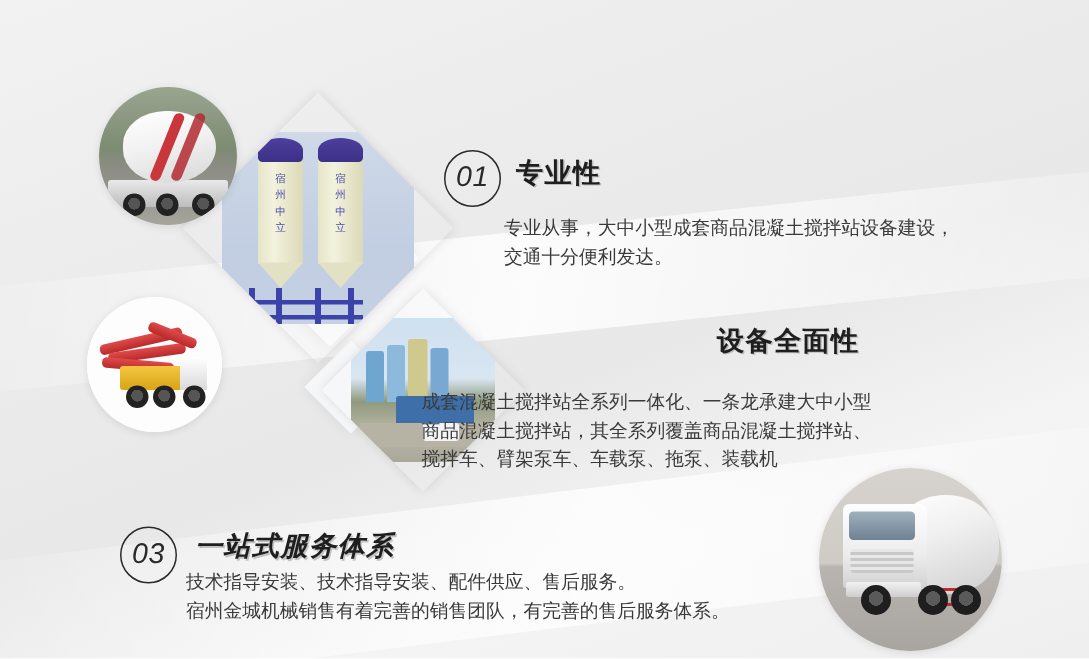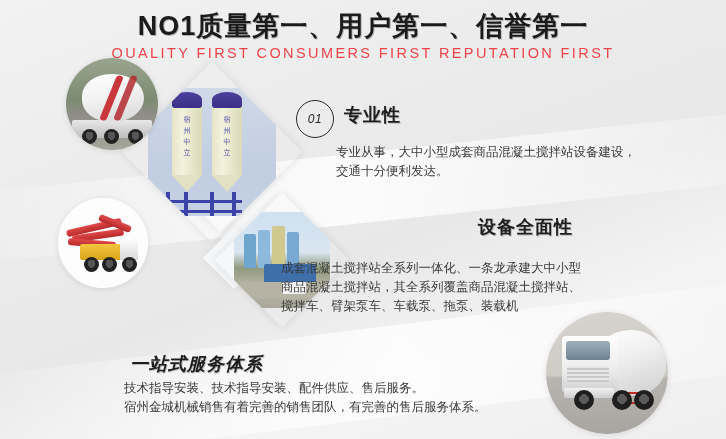--- a/index.html
+++ b/index.html
@@ -168,21 +168,21 @@
   .t-red { position:absolute; right:20px; bottom:30px; width:26px; height:12px;
           border:2px solid #c02a2a; border-radius:2px; }
 
   
   .num-circle {
     position: absolute;
     width: 38px; height: 38px;
     border: 1.6px solid #2a2a2a;
     border-radius: 50%;
     display: flex; align-items: center; justify-content: center;
-    font-size: 12px; font-style: italic; font-weight: 500;
+    font-size: 19px; font-style: italic; font-weight: 500;
     color: #2a2a2a; letter-spacing: .5px; text-align: right;
   }
 
   .feat-title {
     position: absolute;
     font-size: 18px;
     font-weight: bold;
     color: #1e1e1e;
     letter-spacing: 1px;
     white-space: nowrap;
@@ -214,24 +214,20 @@
   #b3 { left: 124px; top: 379px; }
 </style>
 </head>
 <body>
 
 <div id="banner">
 
   <div class="bg-streak"></div>
   <div class="bg-streak2"></div>
 
-  <div class="header">
-    <div class="headline">NO1质量第一、用户第一、信誉第一</div>
-    <div class="subhead">QUALITY FIRST CONSUMERS FIRST REPUTATION FIRST</div>
-  </div>
 
   <div class="diamond-white" id="dia-white-a"></div>
   <div class="diamond-white" id="dia-white-b"></div>
 
   <div class="diamond" id="dia-silo">
     <div class="inner">
       <div class="silo" style="left:24px; top:16px; height:72px;">
         <div class="cap"></div>
         <div class="txt" style="top:10px;">宿</div>
         <div class="txt" style="top:21px;">州</div>
@@ -317,19 +313,20 @@
     <div>交通十分便利发达。</div>
   </div>
 
   <div class="feat-title" id="t2">设备全面性</div>
   <div class="feat-body" id="b2">
     <div>成套混凝土搅拌站全系列一体化、一条龙承建大中小型</div>
     <div>商品混凝土搅拌站，其全系列覆盖商品混凝土搅拌站、</div>
     <div>搅拌车、臂架泵车、车载泵、拖泵、装载机</div>
   </div>
 
+  <div class="num-circle" id="n3">03</div>
   <div class="feat-title italic" id="t3">一站式服务体系</div>
   <div class="feat-body" id="b3">
     <div>技术指导安装、技术指导安装、配件供应、售后服务。</div>
     <div>宿州金城机械销售有着完善的销售团队，有完善的售后服务体系。</div>
   </div>
 
 </div>
 
 </body></html>

